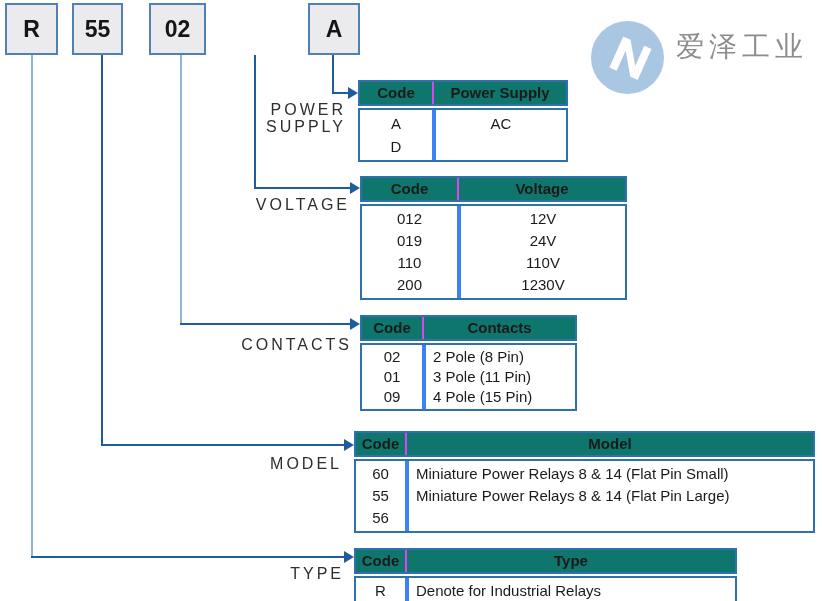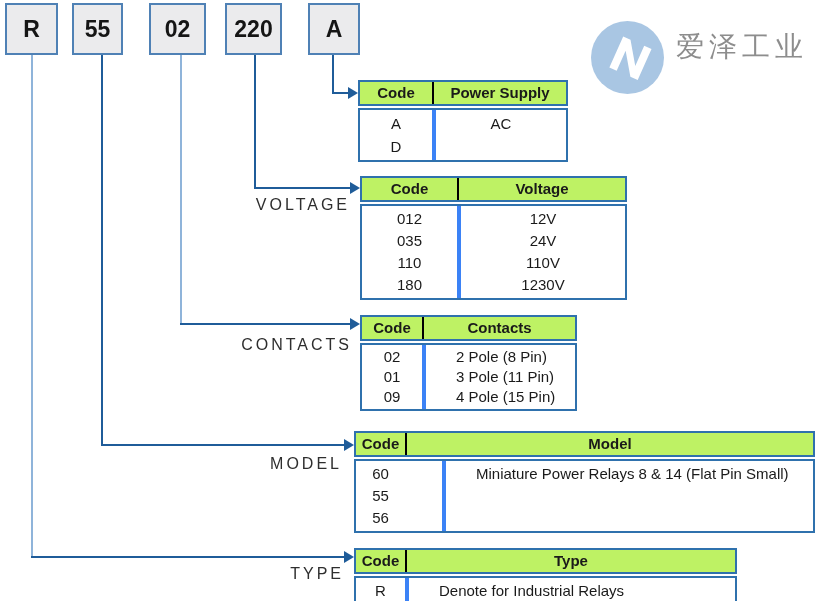--- a/index.html
+++ b/index.html
@@ -26,34 +26,34 @@
     border-left:10px solid #1f5c99;
   }
   
   .sec-label{
     position:absolute;color:#2e2e2e;font-size:16px;letter-spacing:3px;
     text-align:right;line-height:17px;white-space:pre;
   }
   
   .dtable{position:absolute;}
   .thead{
-    display:grid;border:2px solid #2f71ad;background:#bef264;
+    display:grid;border:2px solid #2f71ad;background:#0f766e;
     font-weight:bold;font-size:15px;
   }
   .thead .th{text-align:center;padding:2px 0 3px;}
-  .thead .th + .th{border-left:2px solid #000000;}
+  .thead .th + .th{border-left:2px solid #d946ef;}
   .tbody{
     display:grid;border:2px solid #2f71ad;background:#ffffff;
     margin-top:2px;font-size:15px;
   }
   .bcol{padding:2px 0;}
   .bcol + .bcol{border-left:4px solid #3b82f6;}
   .bline{line-height:21px;}
   .bcol.c .bline{text-align:center;}
-  .bcol.l .bline{text-align:left;padding-left:30px;}
+  .bcol.l .bline{text-align:left;padding-left:7px;}
   .lh23 .bline{line-height:23px;}
   .lh22 .bline{line-height:22px;}
   .lh20 .bline{line-height:20px;}
   
   .logo-circle{position:absolute;left:591px;top:21px;width:73px;height:73px;}
   .brand-cn{
     position:absolute;left:676px;top:32px;font-size:28px;font-weight:normal;
     color:#8d8d8d;letter-spacing:5px;line-height:30px;
   }
   .brand-en{
@@ -67,23 +67,20 @@
 <div class="canvas">
 
   <div class="code-box" style="left:5px;width:53px;">
       <span>R</span>
     </div>
   <div class="code-box" style="left:72px;width:51px;">
       <span>55</span>
     </div>
   <div class="code-box" style="left:149px;width:57px;">
       <span>02</span>
-    </div>
-  <div class="code-box" style="left:225px;width:57px;">
-      <span>220</span>
     </div>
   <div class="code-box" style="left:308px;width:52px;">
       <span>A</span>
     </div>
 
   <div class="logo-circle">
     <svg viewBox="0 0 73 73" width="73" height="73">
       <circle cx="36.5" cy="36.5" r="36.5" fill="#a9c6e3"></circle>
       <g transform="rotate(24 36.5 36.5)">
         <path d="M24 53 L24 19 L32 19 L47 41 L47 19 L55 19 L55 53 L47 53 L32 31 L32 53 Z" fill="#ffffff"></path>
@@ -106,20 +103,21 @@
 
   <div class="hline" style="left:180px;top:323px;width:171px;"></div>
   <div class="arrow" style="left:350px;top:318px;"></div>
 
   <div class="hline" style="left:101px;top:444px;width:244px;"></div>
   <div class="arrow" style="left:344px;top:439px;"></div>
 
   <div class="hline" style="left:31px;top:556px;width:314px;"></div>
   <div class="arrow" style="left:344px;top:551px;"></div>
 
+  <div class="sec-label" style="left:230px;top:101px;width:116px;"><span>POWER</span><br><span>SUPPLY</span></div>
   <div class="sec-label" style="left:230px;top:196px;width:120px;">VOLTAGE</div>
   <div class="sec-label" style="left:228px;top:336px;width:124px;">CONTACTS</div>
   <div class="sec-label" style="left:222px;top:455px;width:120px;">MODEL</div>
   <div class="sec-label" style="left:224px;top:565px;width:120px;">TYPE</div>
 
   <div class="dtable" style="left:358px;top:80px;width:210px;">
     <div class="thead" style="grid-template-columns:72px 1fr;">
       <div class="th">Code</div>
       <div class="th">Power Supply</div>
     </div>
@@ -135,23 +133,23 @@
   </div>
 
   <div class="dtable" style="left:360px;top:176px;width:267px;">
     <div class="thead" style="grid-template-columns:95px 1fr;">
       <div class="th">Code</div>
       <div class="th">Voltage</div>
     </div>
     <div class="tbody lh22" style="grid-template-columns:95px 1fr;">
       <div class="bcol c">
         <div class="bline">012</div>
-        <div class="bline">035</div>
+        <div class="bline">019</div>
         <div class="bline">110</div>
-        <div class="bline">180</div>
+        <div class="bline">200</div>
       </div>
       <div class="bcol c">
         <div class="bline">12V</div>
         <div class="bline">24V</div>
         <div class="bline">110V</div>
         <div class="bline">1230V</div>
       </div>
     </div>
   </div>
 
@@ -172,28 +170,29 @@
         <div class="bline">4 Pole (15 Pin)</div>
       </div>
     </div>
   </div>
 
   <div class="dtable" style="left:354px;top:431px;width:461px;">
     <div class="thead" style="grid-template-columns:49px 1fr;">
       <div class="th">Code</div>
       <div class="th">Model</div>
     </div>
-    <div class="tbody lh22" style="grid-template-columns:49px 1fr;gap:37px;">
+    <div class="tbody lh22" style="grid-template-columns:49px 1fr;">
       <div class="bcol c">
         <div class="bline">60</div>
         <div class="bline">55</div>
         <div class="bline">56</div>
       </div>
       <div class="bcol l">
         <div class="bline">Miniature Power Relays 8 &amp; 14 (Flat Pin Small)</div>
+        <div class="bline">Miniature Power Relays 8 &amp; 14 (Flat Pin Large)</div>
       </div>
     </div>
   </div>
 
   <div class="dtable" style="left:354px;top:548px;width:383px;">
     <div class="thead" style="grid-template-columns:49px 1fr;">
       <div class="th">Code</div>
       <div class="th">Type</div>
     </div>
     <div class="tbody lh22" style="grid-template-columns:49px 1fr;">

